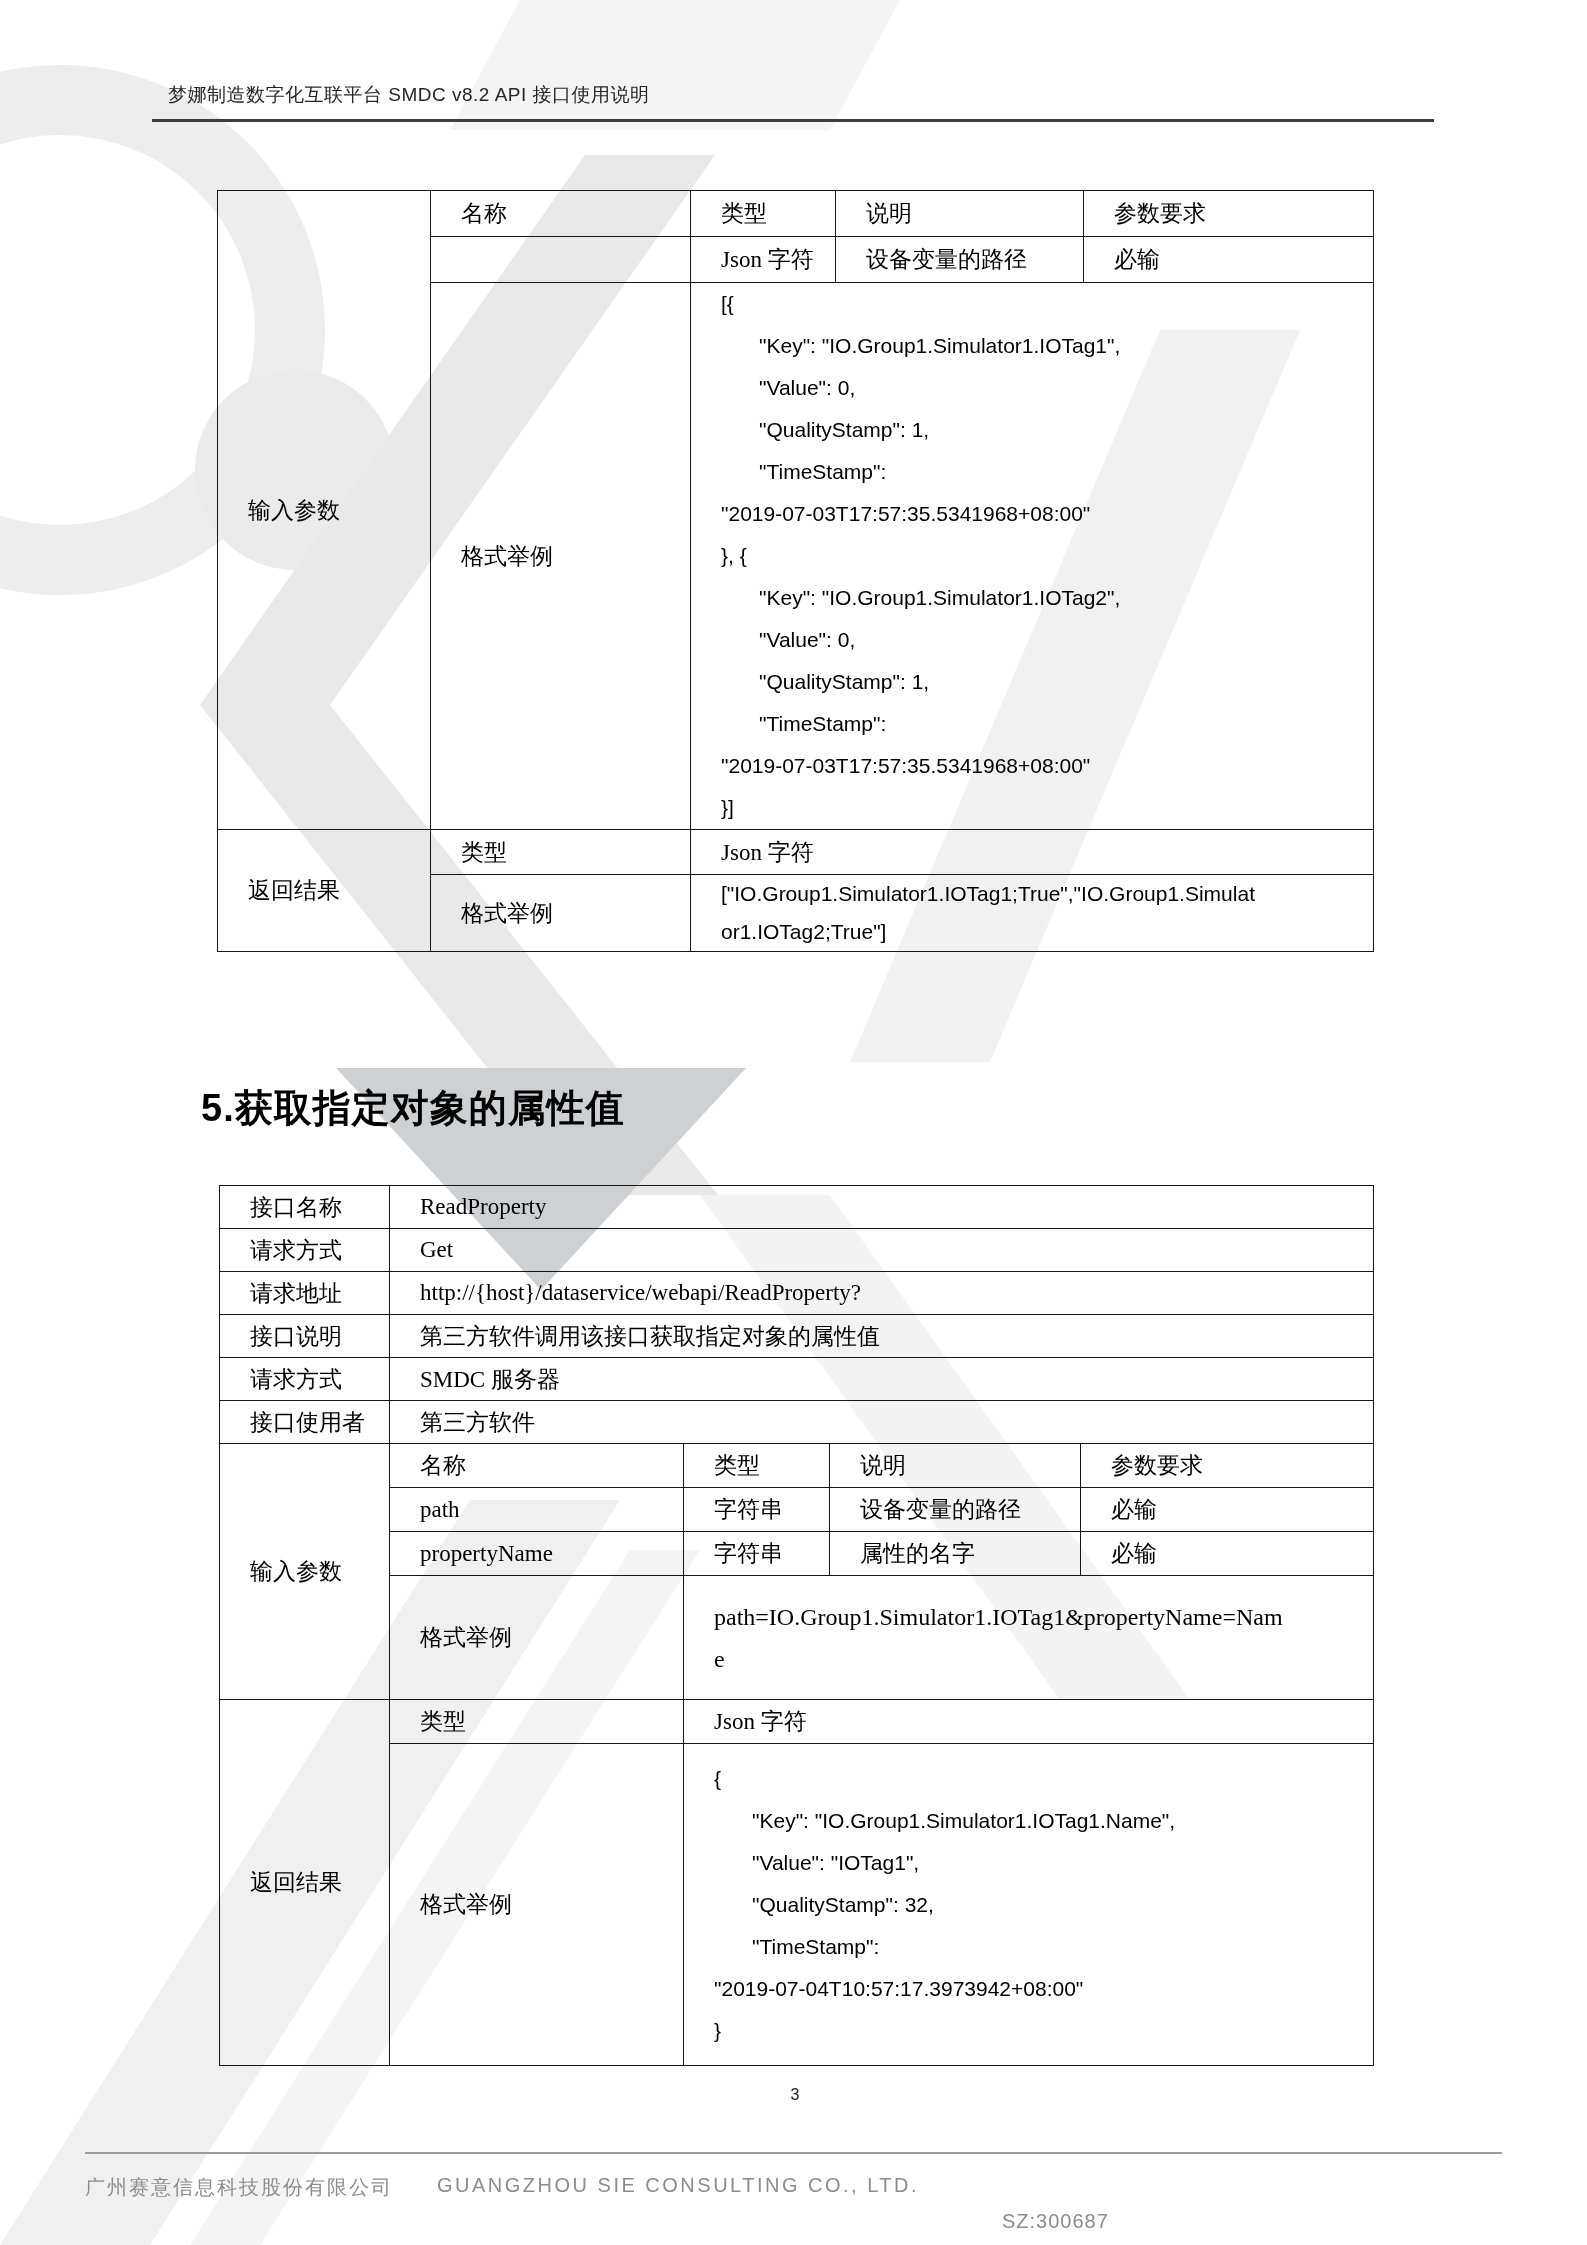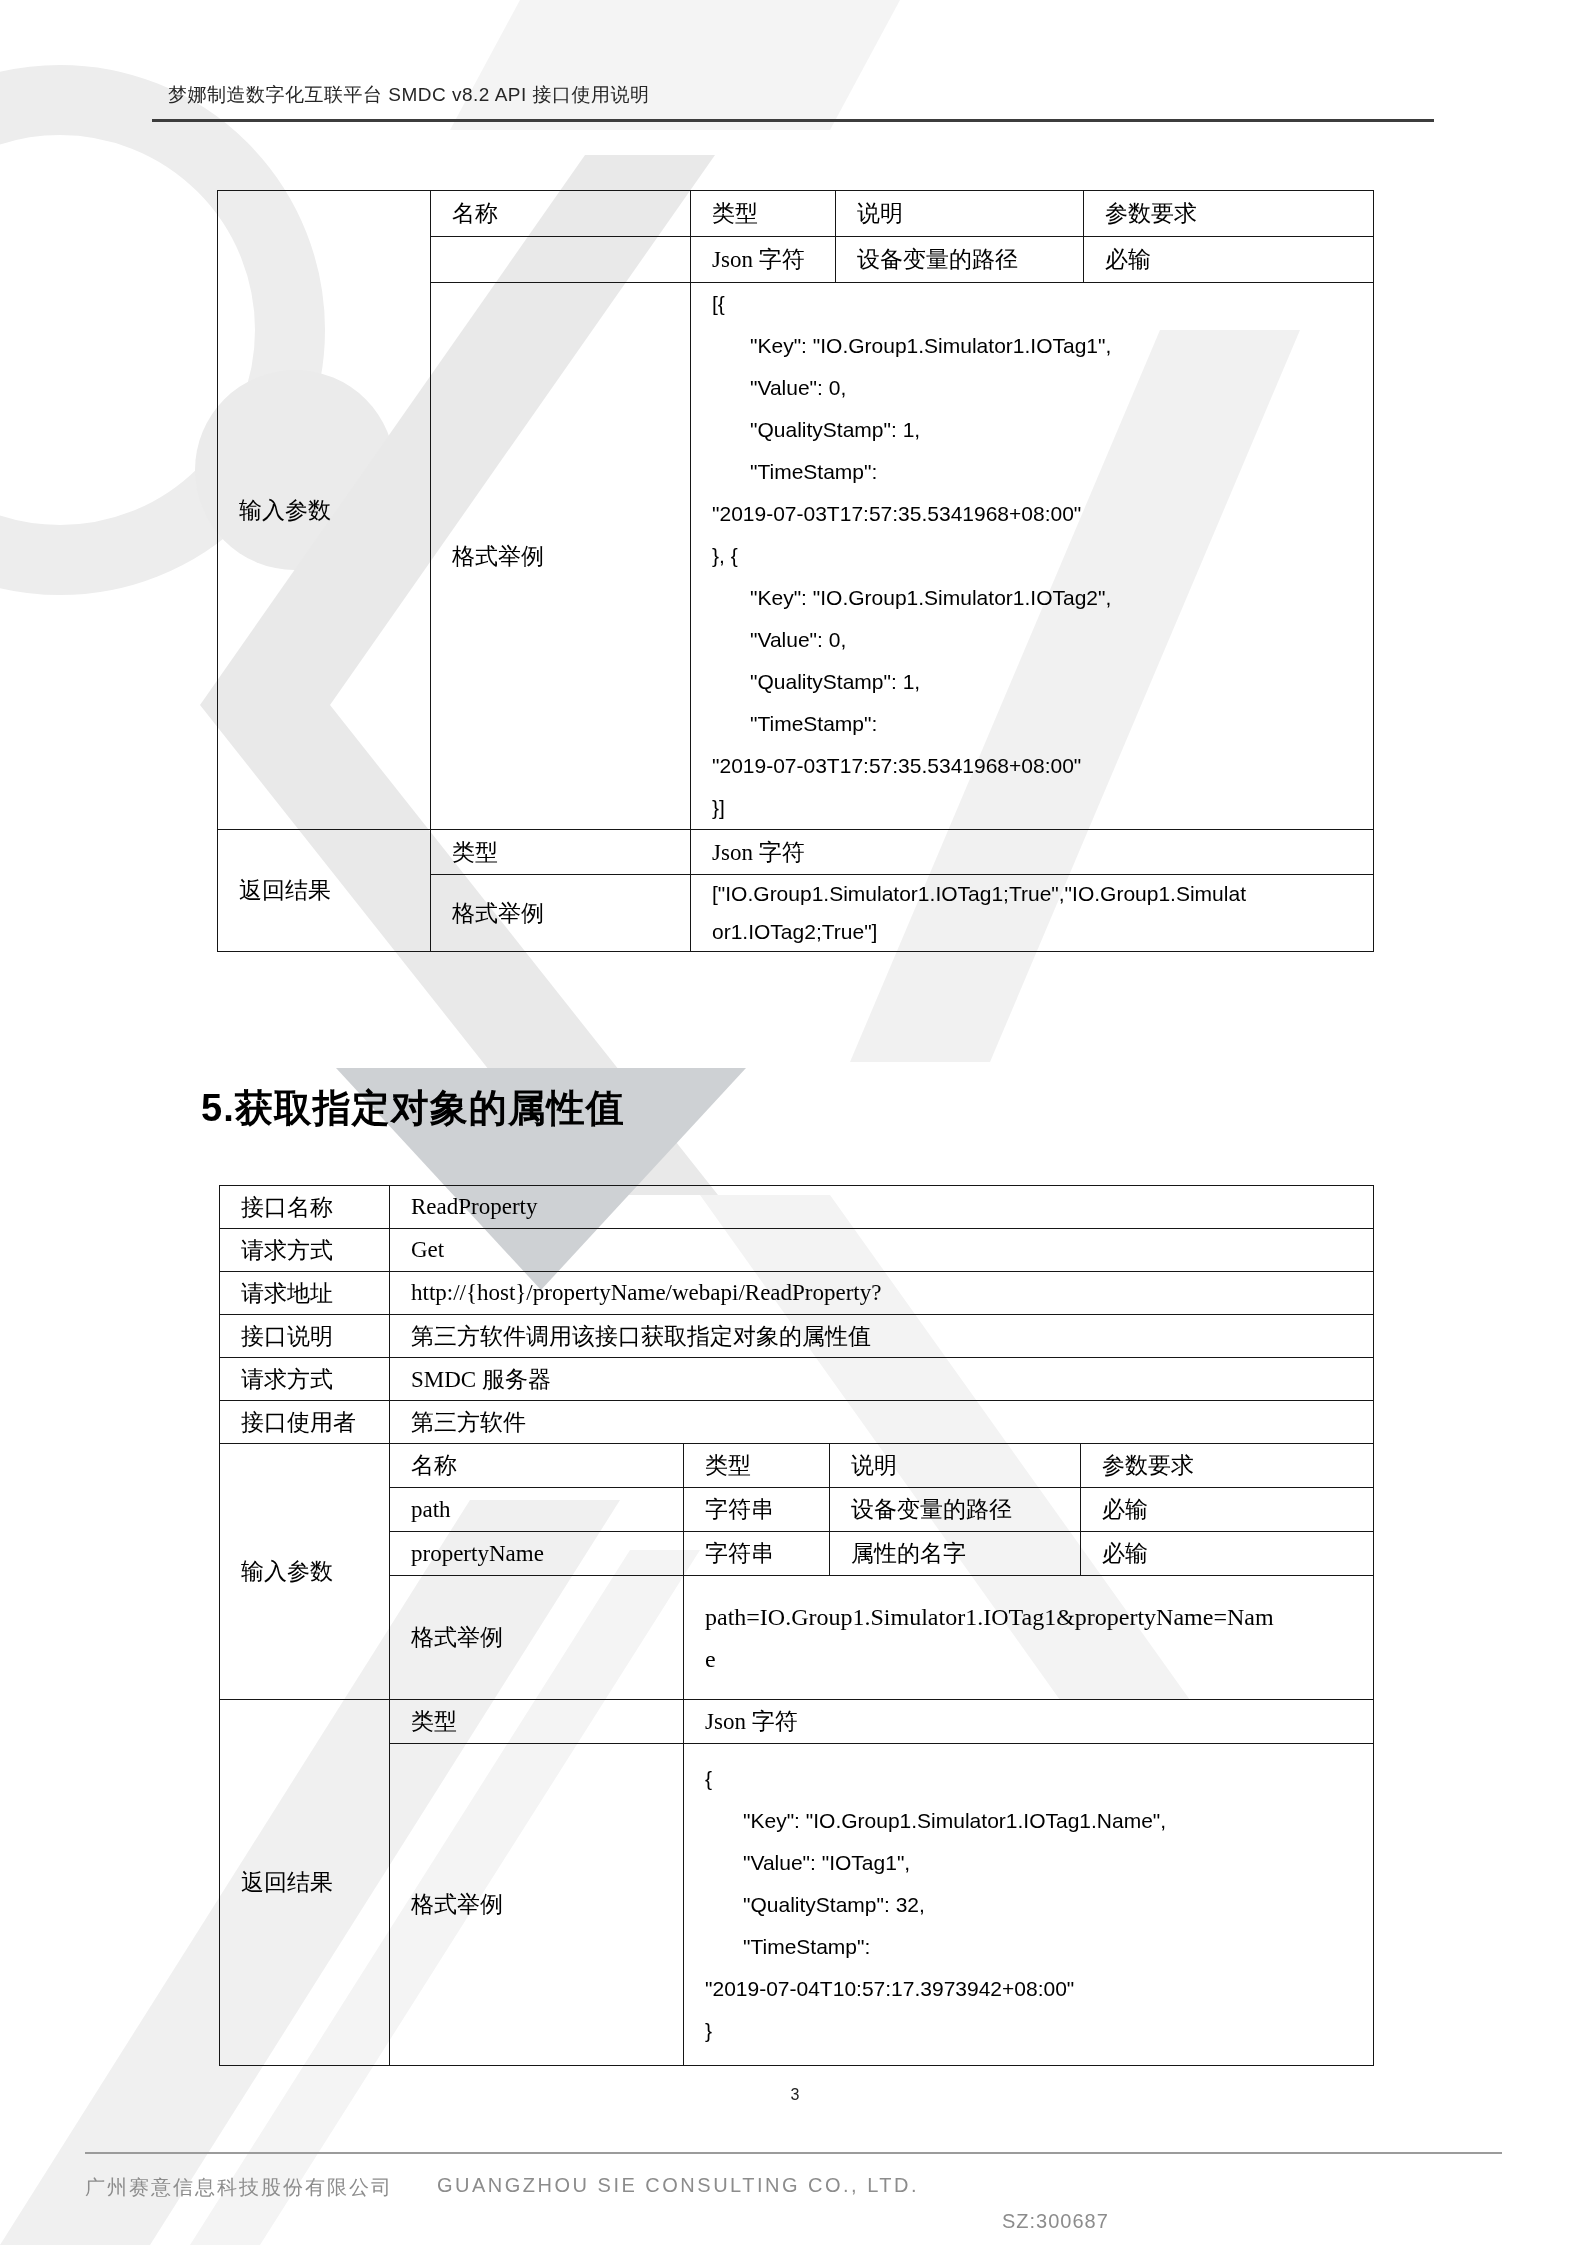--- a/index.html
+++ b/index.html
@@ -20,21 +20,21 @@
     position:absolute; left:152px; top:119px; width:1282px; height:3px;
     background:#3d3d3d;
   }
 
   table.t {
     position:absolute; border-collapse:collapse; table-layout:fixed;
     background:transparent;
   }
   table.t td {
     border:1.5px solid #161616;
-    padding:0 6px 0 21px;
+    padding:0 6px 0 30px;
     vertical-align:middle;
     font-size:23px;
     font-family:"Liberation Serif","DejaVu Serif",serif;
     overflow:hidden;
   }
   .t1 { left:217px; top:190px; width:1156px; }
   .t2 { left:219px; top:1185px; width:1154px; }
 
   td.code, .code { font-family:"Liberation Sans","DejaVu Sans",sans-serif; font-size:21px; }
 
@@ -172,21 +172,21 @@
           <tr class="h43">
         <td>接口名称</td>
         <td colspan="4" class="code">ReadProperty</td>
       </tr>
       <tr class="h43">
         <td>请求方式</td>
         <td colspan="4" class="code">Get</td>
       </tr>
       <tr class="h43">
         <td>请求地址</td>
-        <td colspan="4" class="code">http://{host}/propertyName/webapi/ReadProperty?</td>
+        <td colspan="4" class="code">http://{host}/dataservice/webapi/ReadProperty?</td>
       </tr>
       <tr class="h43">
         <td>接口说明</td>
         <td colspan="4">第三方软件调用该接口获取指定对象的属性值</td>
       </tr>
       <tr class="h43">
         <td>请求方式</td>
         <td colspan="4" class="code">SMDC 服务器</td>
       </tr>
       <tr class="h43">

